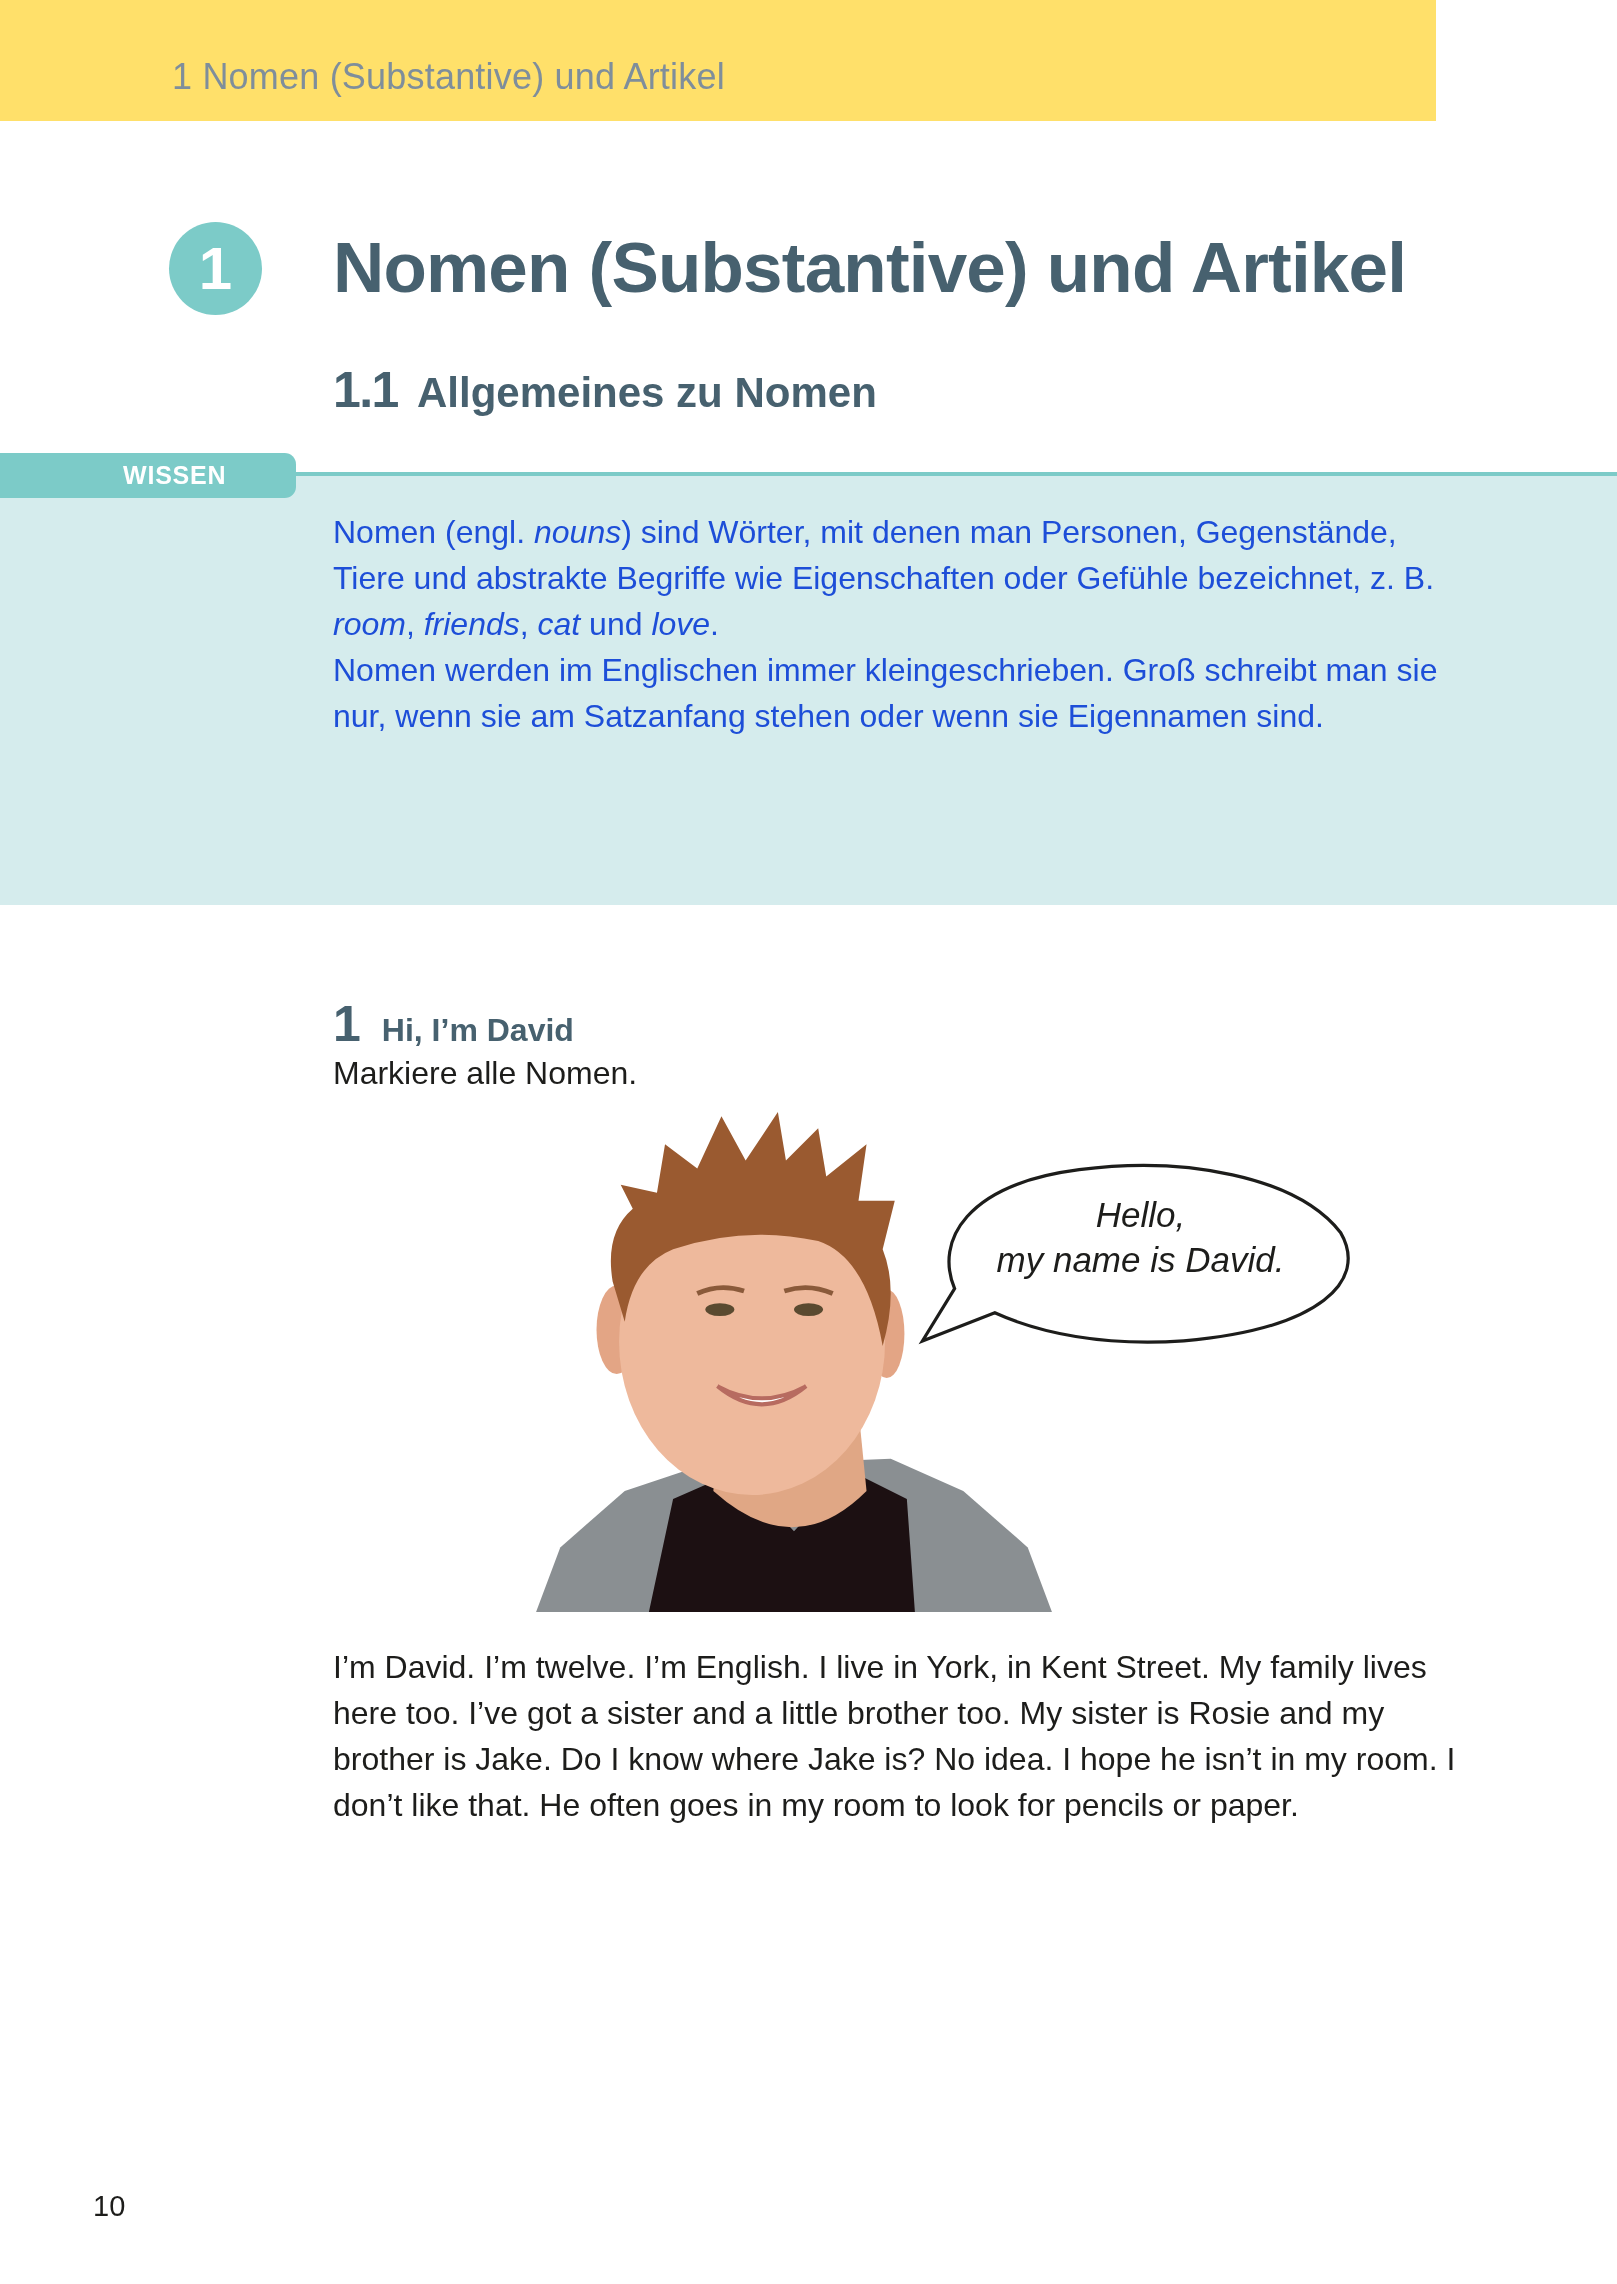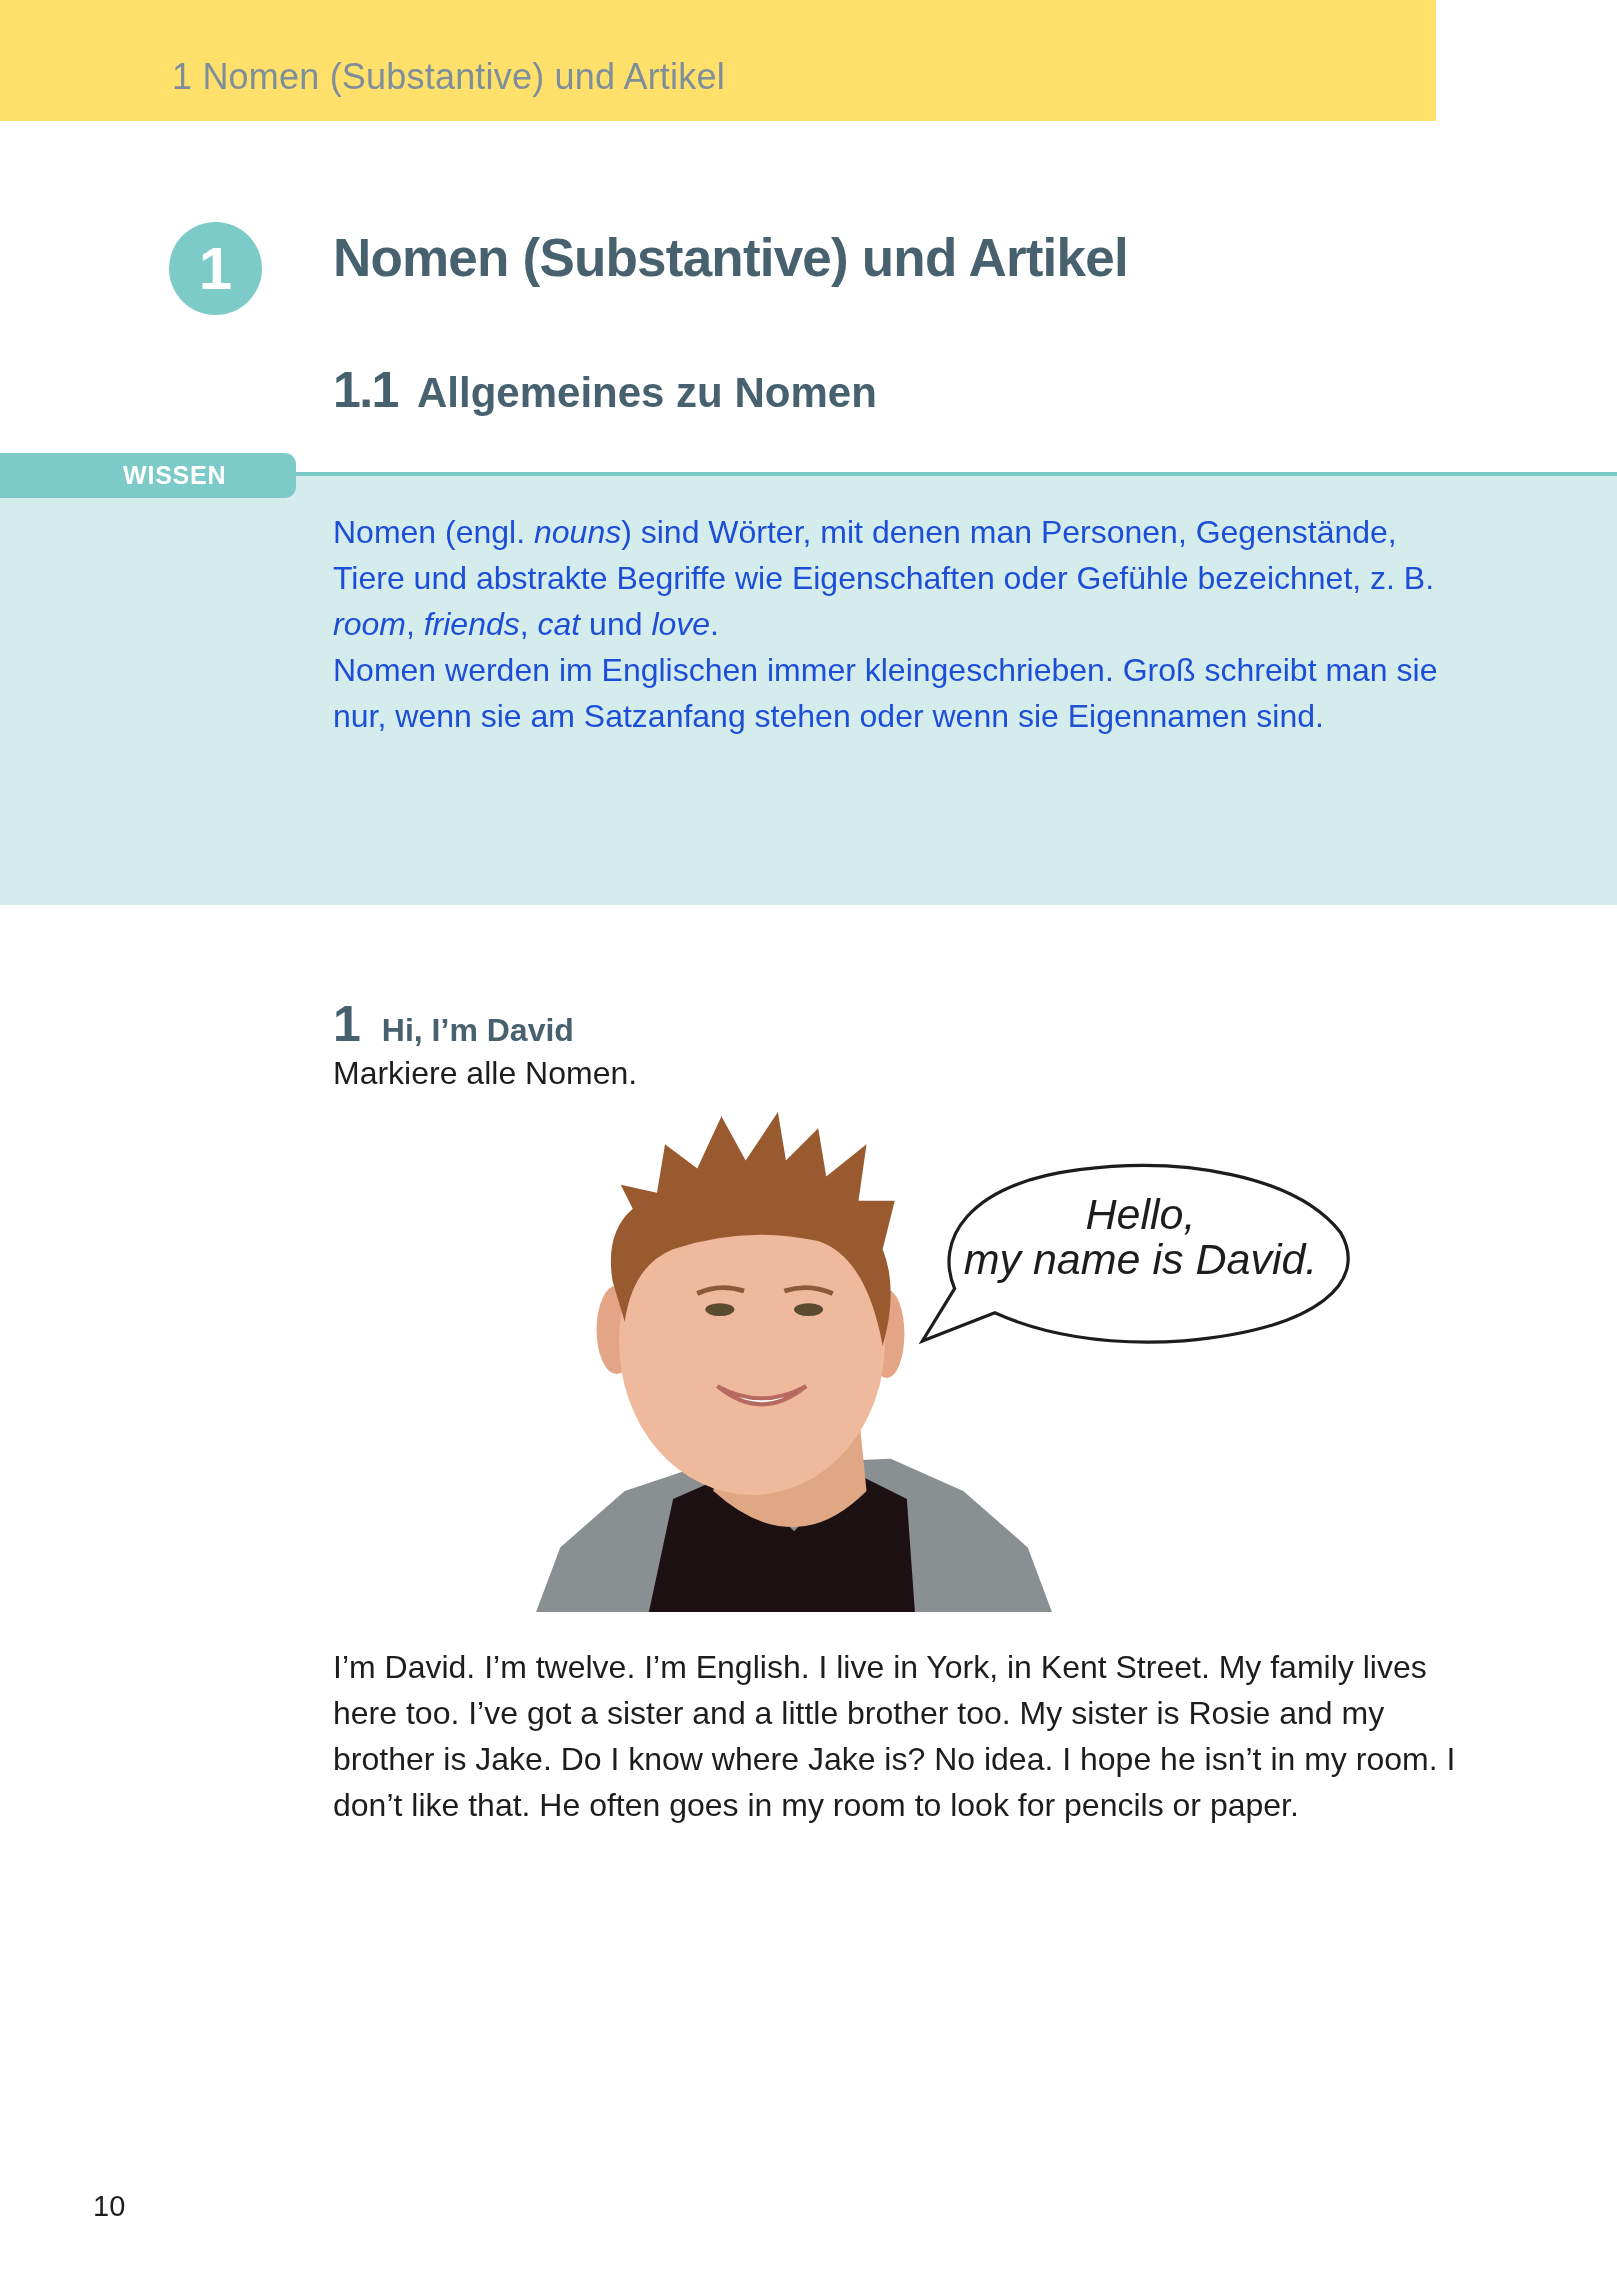--- a/index.html
+++ b/index.html
@@ -2,38 +2,38 @@
 <html style="font-size:13px"><head>
 <meta charset="utf-8">
 <style>
   html, body { margin:0; padding:0; }
   body { width:1618px; height:2284px; position:relative; background:#ffffff; overflow:hidden;
          font-family:"Liberation Sans", "DejaVu Sans", sans-serif; color:#1d1d1b; }
   .header-band { position:absolute; left:0; top:0; width:1436px; height:121px; background:#ffe06a; }
   .header-band .running-title { position:absolute; left:172px; top:56px; font-size:36px; color:#7f8e9b; letter-spacing:0.2px; }
   .chapter-badge { position:absolute; left:169px; top:222px; width:93px; height:93px; border-radius:50%; background:#7ccbc8;
                    color:#fff; font-weight:bold; font-size:60px; line-height:93px; text-align:center; }
-  .chapter-title { position:absolute; left:333px; top:227px; font-size:53px; font-weight:bold; color:#47616f; letter-spacing:-0.8px; }
+  .chapter-title { position:absolute; left:333px; top:227px; font-size:71px; font-weight:bold; color:#47616f; letter-spacing:-0.8px; }
   .section-title { position:absolute; left:333px; top:361px; color:#47616f; font-weight:bold; }
   .section-title .num { font-size:50px; letter-spacing:-1.6px; margin-right:19.3px;margin-top:32px; }
   .section-title .txt { font-size:42px; }
   .wissen-box { position:absolute; left:0; top:472px; width:1618px; height:433px; background:#d5eced; }
   .wissen-line { position:absolute; left:290px; top:472px; width:1328px; height:4px; background:#7ccbc8; }
   .wissen-tab { position:absolute; left:0; top:453px; width:296px; height:45px; background:#7ccbc8; border-radius:0 11.3px 11.3px 0;
                 color:#fff; font-weight:bold; font-size:25px; line-height:45px; letter-spacing:0.8px; }
   .wissen-tab span { position:absolute; left:95px;margin-left:28px; }
   .wissen-text { position:absolute; left:333px; top:509px; width:1128px; font-size:32px; line-height:46px; color:#1d4ed8; }
   .exercise-head { position:absolute; left:333px; top:995px; color:#47616f; font-weight:bold; }
   .exercise-head .num { font-size:50px; margin-right:21px; }
   .exercise-head .txt { font-size:32px; }
   .instruction { position:absolute; left:333px; top:1055px; font-size:32px; }
   .photo { position:absolute; left:528px; top:1112px; width:532px; height:500px; }
   .bubble { position:absolute; left:918px; top:1152px; width:439px; height:205px; }
   .bubble-text { position:absolute; left:943px; top:1192px; width:395px; text-align:center; font-style:italic;
-                 font-size:43px; line-height:45px; color:#1d1d1b; }
+                 font-size:35px; line-height:45px; color:#1d1d1b; }
   .body-text { position:absolute; left:333px; top:1644px; width:1128px; font-size:32px; line-height:46px; }
   .page-number { position:absolute; left:93px; top:2190px; font-size:29px; color:#1d1d1b; }
 </style>
 </head>
 <body>
 
 <div class="header-band">
   <div class="running-title">1  Nomen (Substantive) und Artikel</div>
 </div>
 

